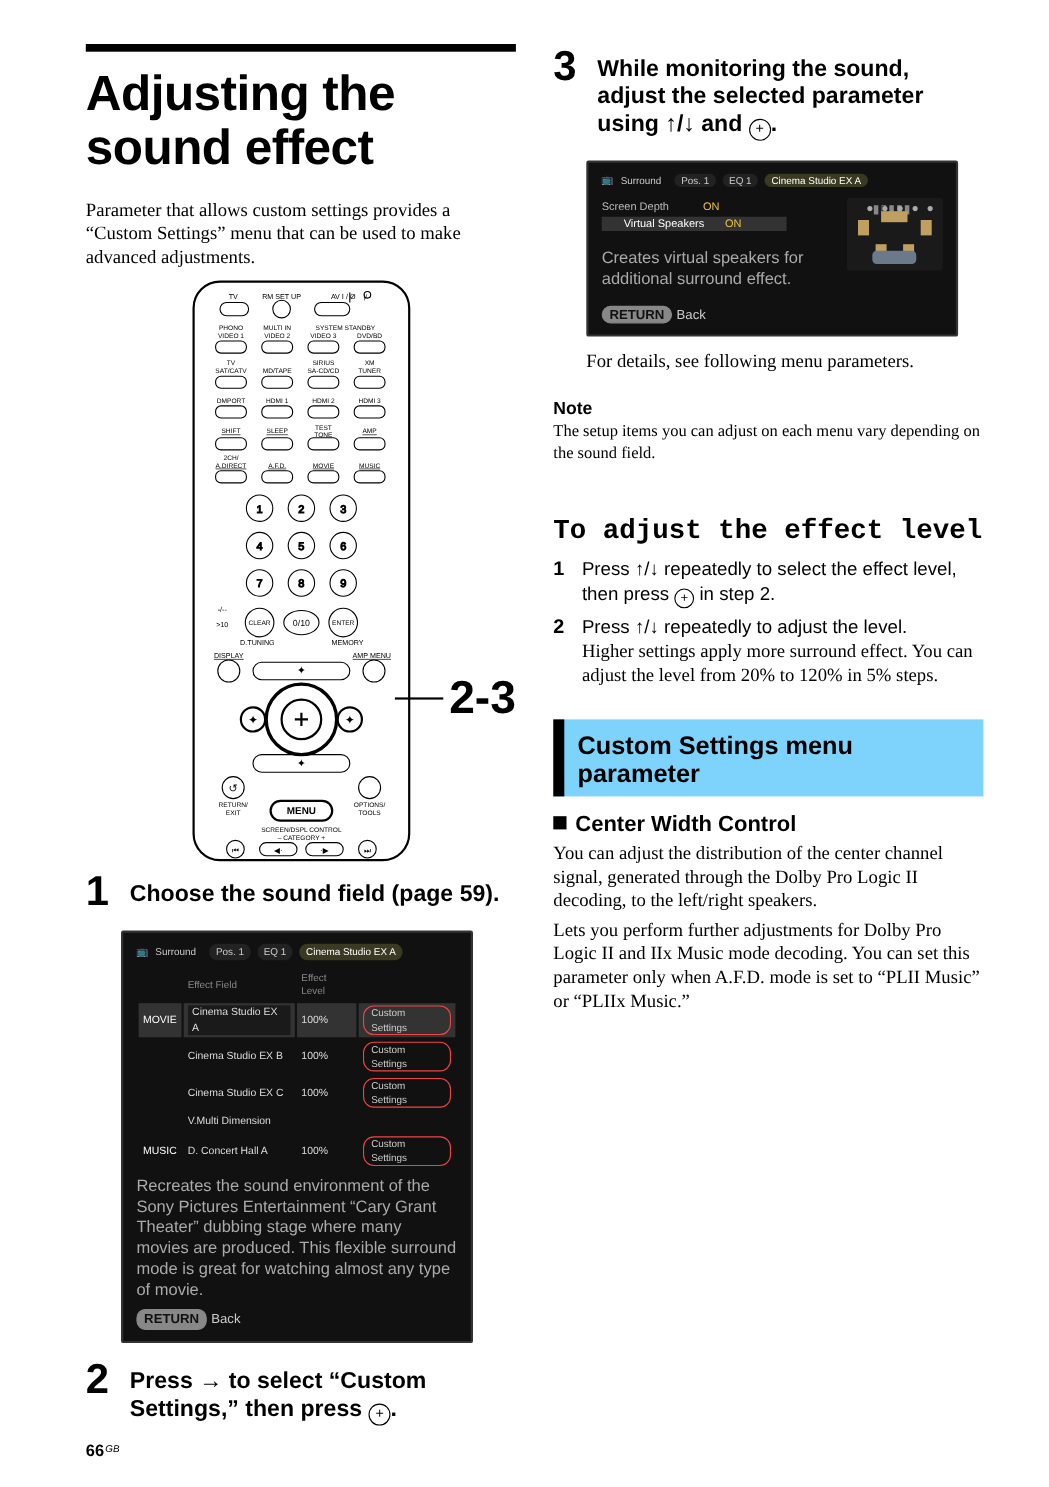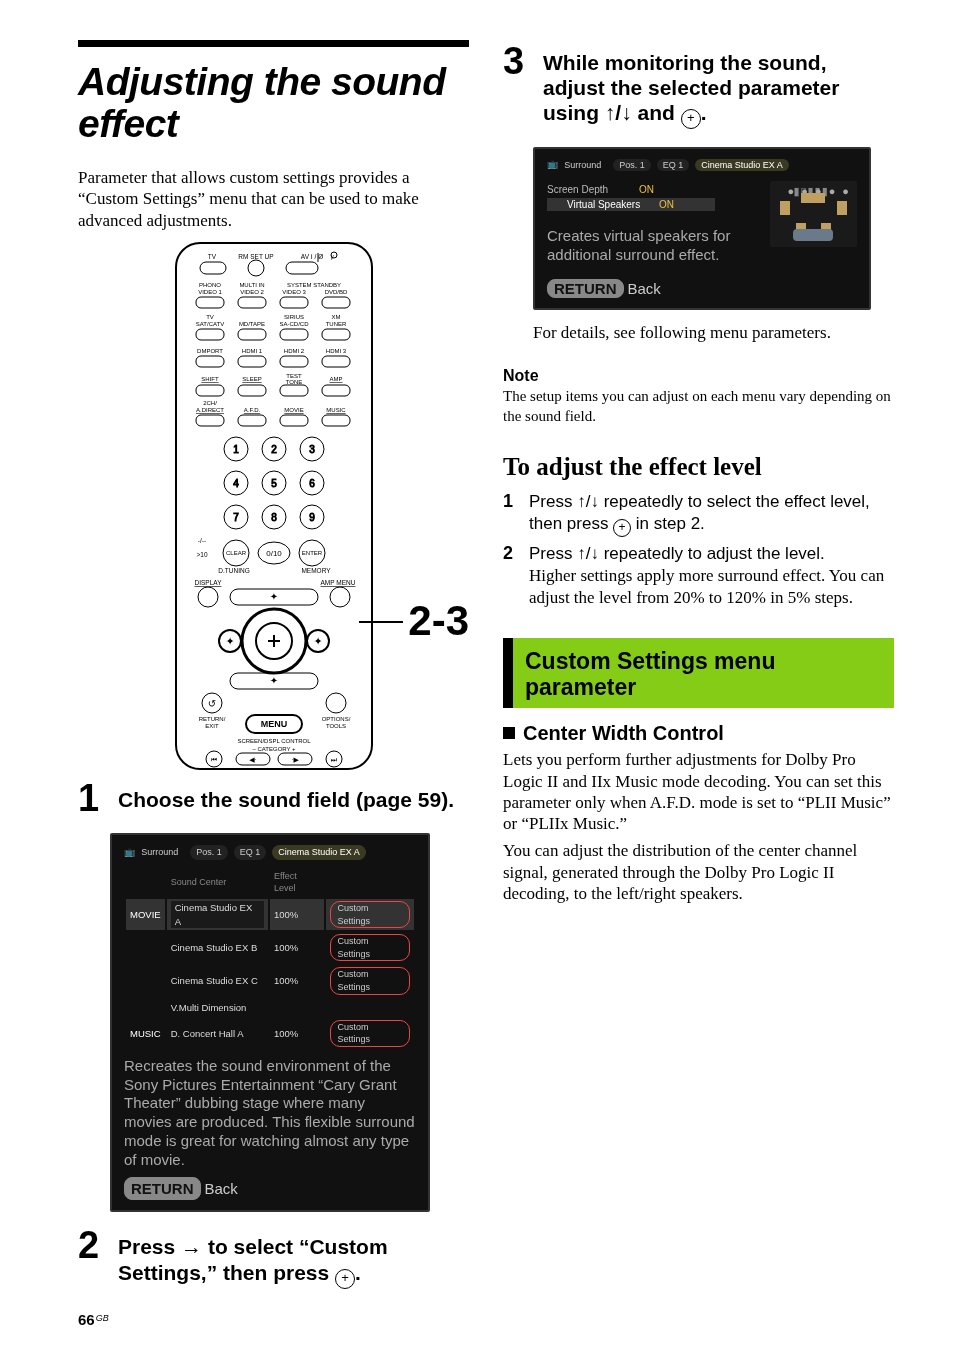--- a/index.html
+++ b/index.html
@@ -25,25 +25,24 @@
   
   .rule-bar {
     height: 7px;
     background: #000;
     margin-bottom: 14px;
     width: 100%;
   }
   .main-title {
     font-family: Arial, Helvetica, sans-serif;
     font-weight: 900;
-    font-size: 39px;
+    font-size: 45px;
     line-height: 1.08;
     margin: 0 0 22px 0;
     letter-spacing: -0.5px;
-    font-style: italic;
   }
   .intro {
     font-size: 17px;
     line-height: 1.25;
     margin-bottom: 10px;
   }
   .figure-wrap {
     display: flex;
     justify-content: center;
     margin: 6px 0 10px 0;
@@ -121,39 +120,39 @@
   }
   .crumb { background:#222; padding:1px 6px; border-radius:8px; color:#ccc;}
   .crumb.first { background:transparent; padding-left:0;}
   .crumb.active { background:#3a3a22; color:#fff;}
   .menu-table { width:100%; font-size:9.5px;}
   .menu-table th { color:#888; font-weight:400; text-align:left; padding:2px 4px; font-size:9px;}
   .menu-table td { padding:2px 4px; color:#ddd;}
   .menu-table td.cat { color:#fff; font-weight:400;}
   .cs-btn { display:inline-block; border:1px solid #ef4444; border-radius:10px; padding:0 6px; font-size:9px; color:#ccc;}
   .menu-desc { font-size:15px; color:#aaa; margin-top:6px; line-height:1.25;}
-  .menu-return { font-size:15px; color:#ccc; margin-top:8px;}
+  .menu-return { font-size:12px; color:#ccc; margin-top:8px;}
   .menu-return .pill { display:inline-block; border:1px solid #888; background:#888; color:#111; border-radius:8px; padding:0 6px; font-weight:700; margin-right:4px;}
   .highlight-row td { background:#333; }
   .hl-bar { display:inline-block; background:#1a1a1a; padding:0 4px;}
   
   .right-indent { margin-left: 30px; }
   .h2-sub {
-    font-family: Liberation Serif, serif;
+    font-family: Liberation Mono, monospace;
     font-weight: 700;
     font-size: 25px;
-    margin: 27px 0 10px 0;
+    margin: 46px 0 10px 0;
   }
   .num-list { margin: 4px 0 6px 0; padding:0; list-style:none; }
   .num-list li { display:flex; gap:10px; margin-bottom:6px; }
   .num-list .n { font-family: Arial, Helvetica, sans-serif; font-weight:700; font-size:18px; min-width:16px;}
   .num-list .t { font-size:17px; line-height:1.3; }
   .num-list .t .lead { font-family: Arial, Helvetica, sans-serif; }
   .custom-header {
-    background:#84cc16;
+    background:#7dd3fc;
     border-left: 10px solid #000;
     padding: 10px 10px 8px 12px;
     margin-top: 28px;
     margin-bottom: 14px;
   }
   .custom-header-text{
     font-family: Arial, Helvetica, sans-serif;
     font-weight: 900;
     font-size: 23px;
     line-height:1.15;
@@ -381,21 +380,21 @@
         <span>📺</span>
         <span class="crumb first">Surround</span>
         <span class="crumb">Pos. 1</span>
         <span class="crumb">EQ 1</span>
         <span class="crumb active">Cinema Studio EX A</span>
       </div>
       <table class="menu-table">
         <tbody>
             <tr>
           <th></th>
-          <th>Sound Center</th>
+          <th>Effect Field</th>
           <th>Effect Level</th>
           <th></th>
         </tr>
         <tr class="highlight-row">
           <td class="cat">MOVIE</td>
           <td><span class="hl-bar">Cinema Studio EX A</span></td>
           <td>100%</td>
           <td><span class="cs-btn">Custom Settings</span></td>
         </tr>
         <tr>
@@ -503,20 +502,20 @@
       </li>
     </ul>
 
     <div class="custom-header">
       <div class="custom-header-text">Custom Settings menu parameter</div>
     </div>
 
     <div class="sub-item-title">
       <span class="sq"></span><span>Center Width Control</span>
     </div>
+    <p class="body-p">You can adjust the distribution of the center channel signal, generated through the Dolby Pro Logic II decoding, to the left/right speakers.</p>
     <p class="body-p">Lets you perform further adjustments for Dolby Pro Logic II and IIx Music mode decoding. You can set this parameter only when A.F.D. mode is set to “PLII Music” or “PLIIx Music.”</p>
-    <p class="body-p">You can adjust the distribution of the center channel signal, generated through the Dolby Pro Logic II decoding, to the left/right speakers.</p>
   </div>
 
   <div class="page-num">
     <span>66</span><span class="sup">GB</span>
   </div>
 </div>
 
 </body></html>

